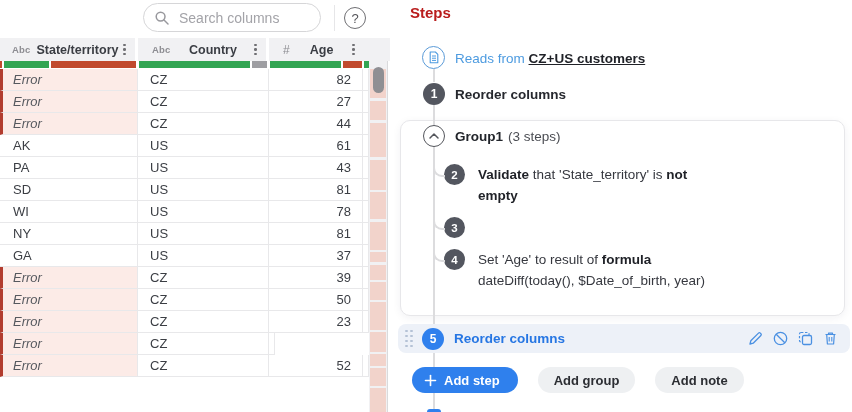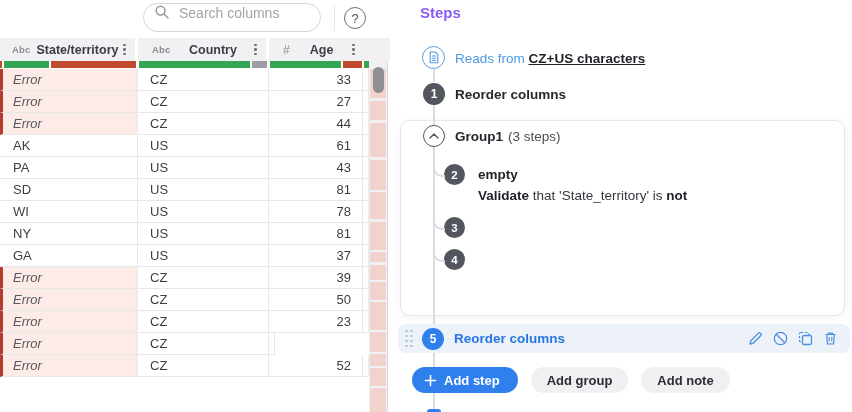--- a/index.html
+++ b/index.html
@@ -2,21 +2,21 @@
 <html><head>
 <meta charset="utf-8">
 <style>
   html,body{margin:0;padding:0;}
   body{width:852px;height:412px;position:relative;overflow:hidden;background:#fff;
        font-family:"Liberation Sans",sans-serif;color:#3b3e44;}
 
   
   .topbar{position:absolute;left:0;top:0;width:390px;height:37px;background:#fff;}
   .searchbox{position:absolute;left:143px;top:3px;width:178px;height:29px;border:1px solid #d6d6d8;
-             border-radius:15px;background:#fff;display:flex;align-items:flex-start;box-sizing:border-box;padding:0 10px;}
+             border-radius:15px;background:#fff;display:flex;align-items:center;box-sizing:border-box;padding:0 10px;}
   .searchbox input{border:none;outline:none;flex:1;font-size:14px;font-family:"Liberation Sans",sans-serif;
                    color:#5a5a5e;background:transparent;min-width:0;margin-left:7px;}
   .searchbox input::placeholder{color:#a3a3a8;}
   .tb-divider{position:absolute;left:334px;top:5px;width:1px;height:26px;background:#e6e6e8;}
   .helpbtn{position:absolute;left:344px;top:7px;width:22px;height:22px;border:1.4px solid #6f6f73;
            border-radius:50%;box-sizing:border-box;display:flex;align-items:center;justify-content:center;
            font-size:13px;color:#55555a;}
 
   
   .thead{position:absolute;left:0;top:38px;width:390px;height:23px;background:#f1f1f3;}
@@ -44,21 +44,21 @@
   .c3{width:94px;justify-content:flex-end;padding-right:11px;}
   .c4{width:6px;border-right:1px solid #e8e8ea;}
 
   
   .mmtrack{position:absolute;left:369px;top:61px;width:19px;height:351px;background:#f1f1f3;
            border-right:1px solid #dadadc;box-sizing:border-box;}
   .mmark{position:absolute;left:1px;width:16px;background:#f2d3cb;}
   .mthumb{position:absolute;left:4px;top:6px;width:11px;height:26px;background:#8f8f93;border-radius:5.5px;}
 
   
-  .panel-title{position:absolute;left:420px;top:4px;font-size:15px;font-weight:700;color:#8b5cf6;text-align:right;}
+  .panel-title{position:absolute;left:410px;top:4px;font-size:15px;font-weight:700;color:#b91c1c;text-align:right;}
   .trunk{position:absolute;left:433px;width:2px;background:#dcdcde;}
   .t1{top:69px;height:13px}.t2{top:105px;height:20px}.t3{top:147px;height:177px}.t4{top:353px;height:56px}
   .trunk-tip{position:absolute;left:427px;top:409px;width:14px;height:3px;background:#2f80ed;border-radius:7px 7px 0 0;}
 
   .reads-circle{position:absolute;left:422px;top:46px;width:23px;height:23px;border:1.5px solid #5b9bd8;
                 border-radius:50%;box-sizing:border-box;display:flex;align-items:center;justify-content:center;background:#fff;}
   .reads-text{position:absolute;left:455px;top:51px;font-size:13.5px;color:#4d9be0;}
   .lnk{color:#2373e1;font-weight:700;text-decoration:underline;cursor:pointer;}
   .b{font-weight:700;color:#1f2127;}
 
@@ -84,21 +84,21 @@
 
   .sel-row{position:absolute;left:398px;top:324px;width:452px;height:29px;background:#edf1f8;border-radius:8px;
            display:flex;align-items:center;}
   .drag-handle{margin-left:7px;display:grid;grid-template-columns:repeat(2,3px);grid-auto-rows:3px;gap:2px;cursor:grab;}
   .drag-handle i{width:2.6px;height:2.6px;border-radius:1px;background:#b4c2d6;display:block;}
   .step5-circle{width:22px;height:22px;background:#2f80ed;font-size:12px;margin-left:9px;}
   .step5-label{margin-left:10px;font-size:13.5px;font-weight:700;color:#2676e3;}
   .row-actions{margin-left:auto;margin-right:11px;display:flex;gap:8px;align-items:center;}
   .row-actions svg{cursor:pointer;display:block;}
 
-  .addrow{position:absolute;left:412px;top:367px;display:flex;gap:13px;align-items:center;}
+  .addrow{position:absolute;left:412px;top:367px;display:flex;gap:20px;align-items:center;}
   .pill{height:26px;border-radius:13px;display:flex;align-items:center;font-size:13px;font-weight:700;
         padding:0 16px;cursor:pointer;box-sizing:border-box;}
   .pill.primary{background:#2f80ed;color:#fff;padding:0 18px 0 12px;}
   .pill.primary svg{margin-right:7px;}
   .pill.plain{background:#eef0f2;color:#2c2e33;}
 </style>
 </head>
 <body>
 
 <div class="topbar">
@@ -158,21 +158,21 @@
       <div class="qseg" style="width: 19px; background: rgb(193, 74, 46);"></div>
     </div>
     <div class="qcol" style="left: 364px; width: 5px;">
       <div class="qseg" style="width: 5px; background: rgb(51, 165, 83);"></div>
     </div>
   </div>
 <div id="tbody">
     <div class="trow">
       <div class="tcell c1 err">Error</div>
       <div class="tcell c2">CZ</div>
-      <div class="tcell c3">33</div>
+      <div class="tcell c3">82</div>
       <div class="tcell c4"></div>
     </div>
     <div class="trow">
       <div class="tcell c1 err">Error</div>
       <div class="tcell c2">CZ</div>
       <div class="tcell c3">27</div>
       <div class="tcell c4"></div>
     </div>
     <div class="trow">
       <div class="tcell c1 err">Error</div>
@@ -278,47 +278,51 @@
 <div class="trunk-tip"></div>
 
 <div class="reads-circle">
   <svg width="12" height="13" viewBox="0 0 12 13">
     <path d="M2.2 1h5.2l2.4 2.4v8.4H2.2z" fill="none" stroke="#4d9be0" stroke-width="1.1" stroke-linejoin="round"></path>
     <line x1="4" y1="5" x2="8" y2="5" stroke="#4d9be0" stroke-width="1"></line>
     <line x1="4" y1="7.2" x2="8" y2="7.2" stroke="#4d9be0" stroke-width="1"></line>
     <line x1="4" y1="9.4" x2="8" y2="9.4" stroke="#4d9be0" stroke-width="1"></line>
   </svg>
 </div>
-<div class="reads-text"><span>Reads from </span><span class="b lnk">CZ+US characters</span></div>
+<div class="reads-text"><span>Reads from </span><span class="b lnk">CZ+US customers</span></div>
 
 <div class="ncircle step1-circle">1</div>
 <div class="step1-label">Reorder columns</div>
 
 <div class="chev-circle">
   <svg width="12" height="8" viewBox="0 0 12 8">
     <polyline points="2,6 6,2 10,6" fill="none" stroke="#54565c" stroke-width="1.5" stroke-linecap="round" stroke-linejoin="round"></polyline>
   </svg>
 </div>
 <div class="group-title">
   <span class="gname">Group1</span><span>(3 steps)</span>
 </div>
 
 <div id="substeps">
     <div class="substep">
       <div class="ncircle scircle">2</div>
       <div class="slines">
+        <div class="sline"><span class="b">Validate</span><span> that 'State_territory' is </span><span class="b">not</span></div>
         <div class="sline"><span class="b">empty</span></div>
-        <div class="sline"><span class="b">Validate</span><span> that 'State_territory' is </span><span class="b">not</span></div>
       </div>
     </div>
     <div class="substep">
       <div class="ncircle scircle">3</div>
     </div>
     <div class="substep">
       <div class="ncircle scircle">4</div>
+      <div class="slines">
+        <div class="sline"><span>Set 'Age' to result of </span><span class="b">formula</span></div>
+        <div class="sline"><span>dateDiff(today(), $Date_of_birth, year)</span></div>
+      </div>
     </div>
   </div>
 
 <div class="sel-row">
   <span class="drag-handle">
       <i></i>
       <i></i>
       <i></i>
       <i></i>
       <i></i>

